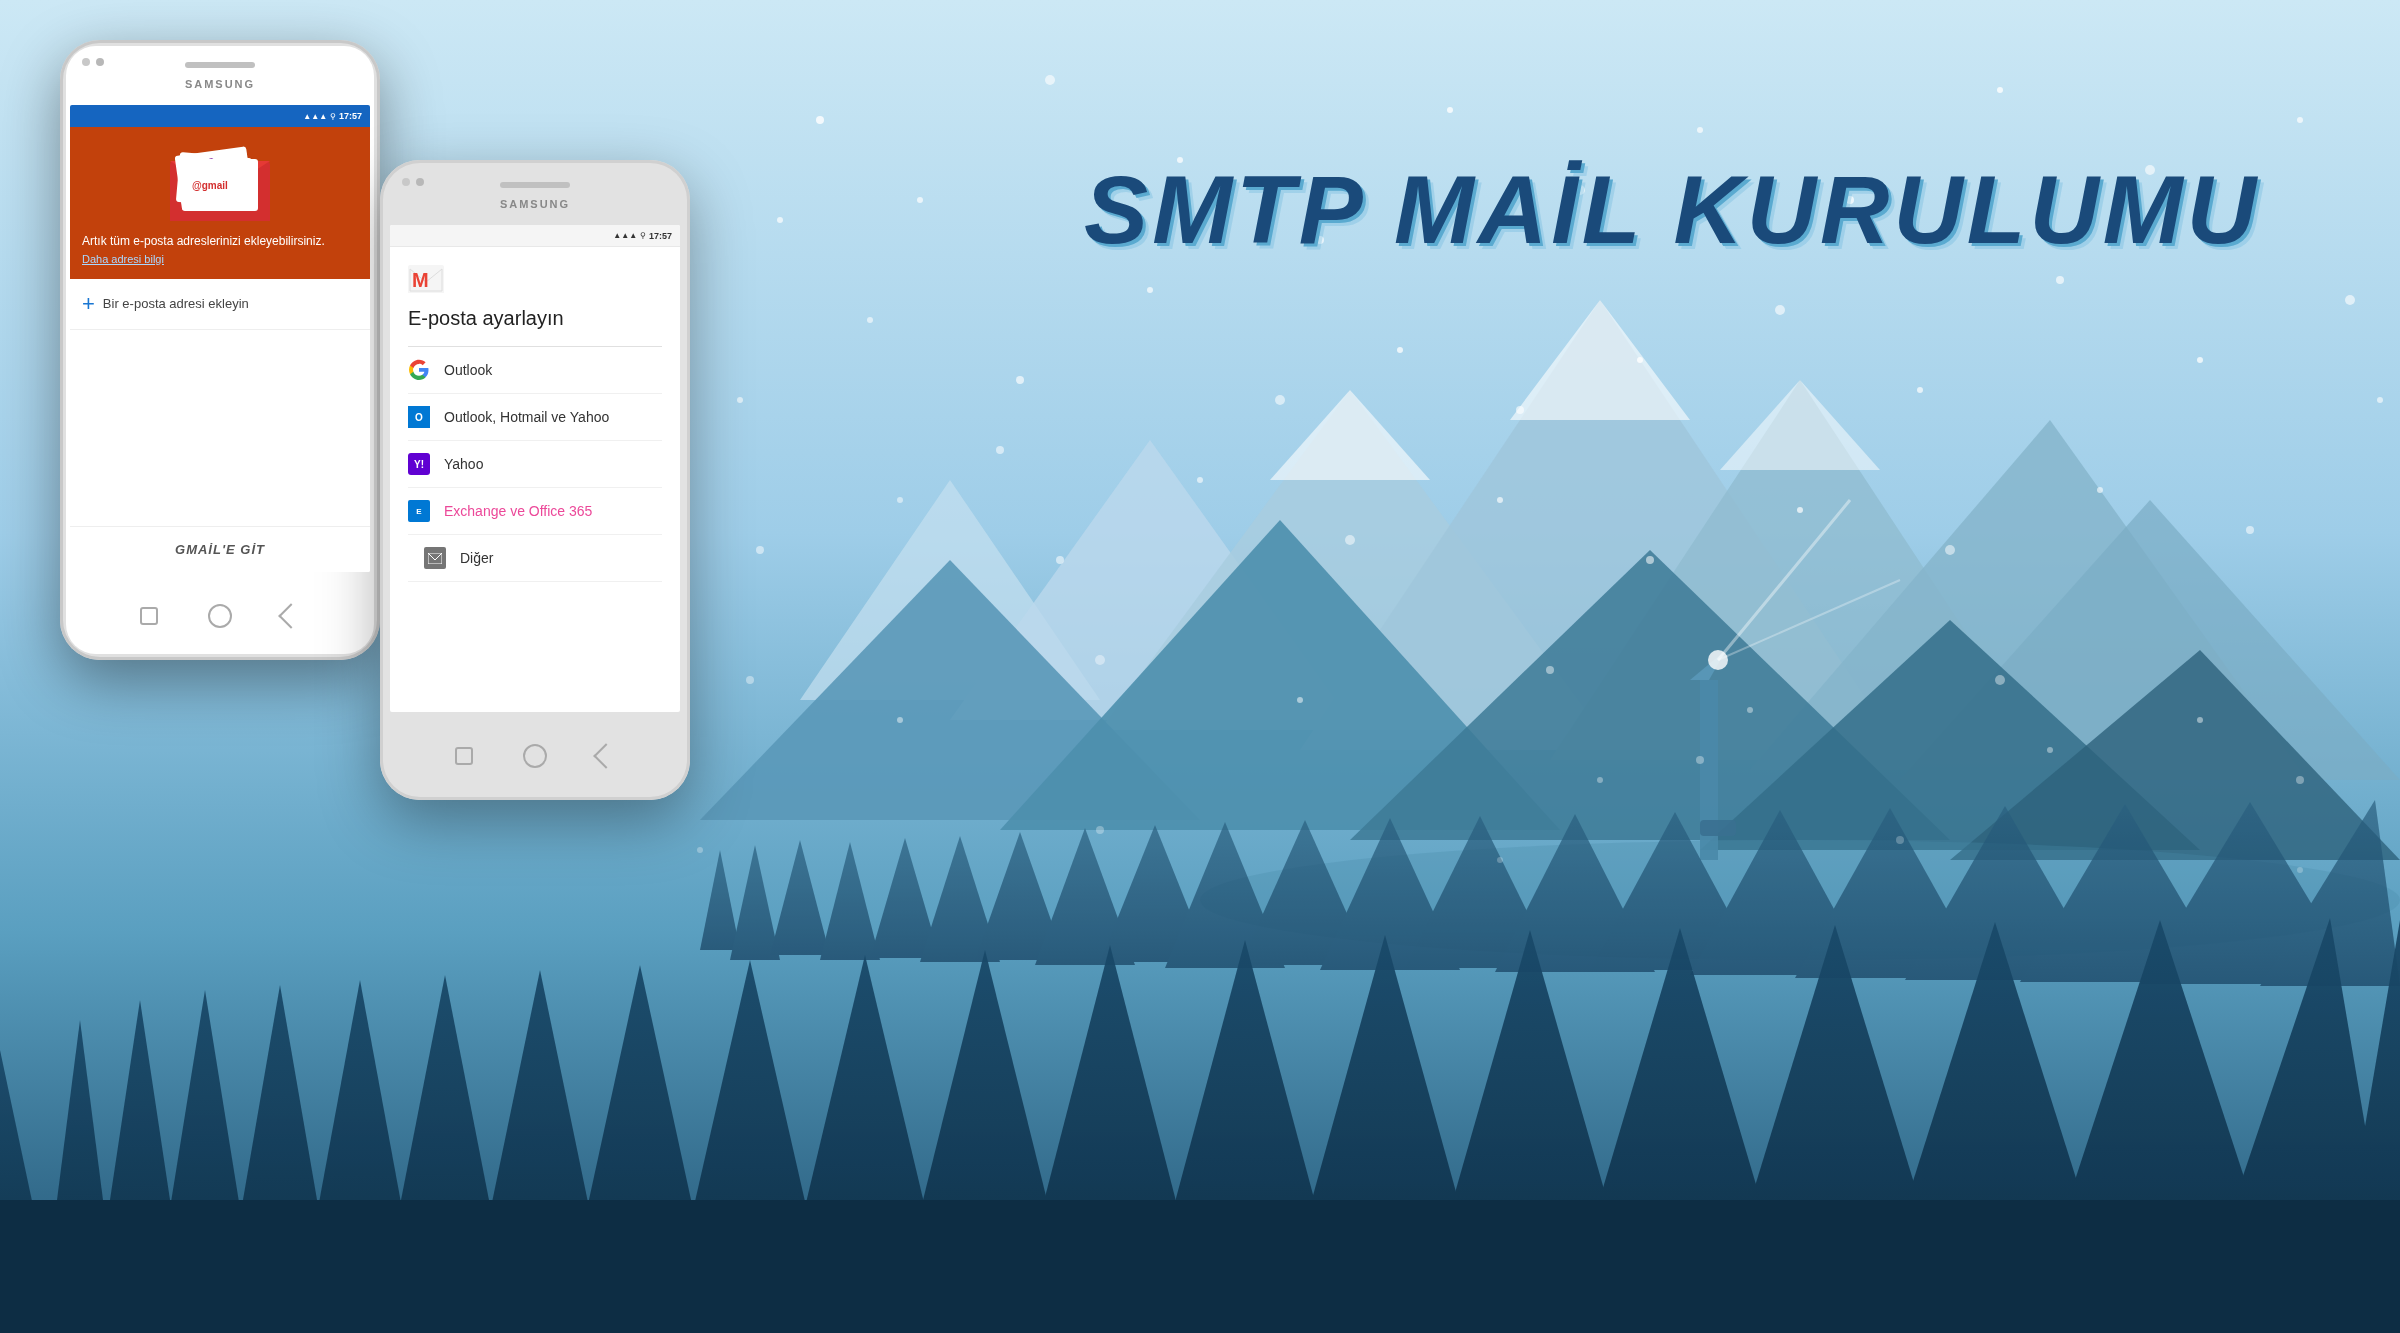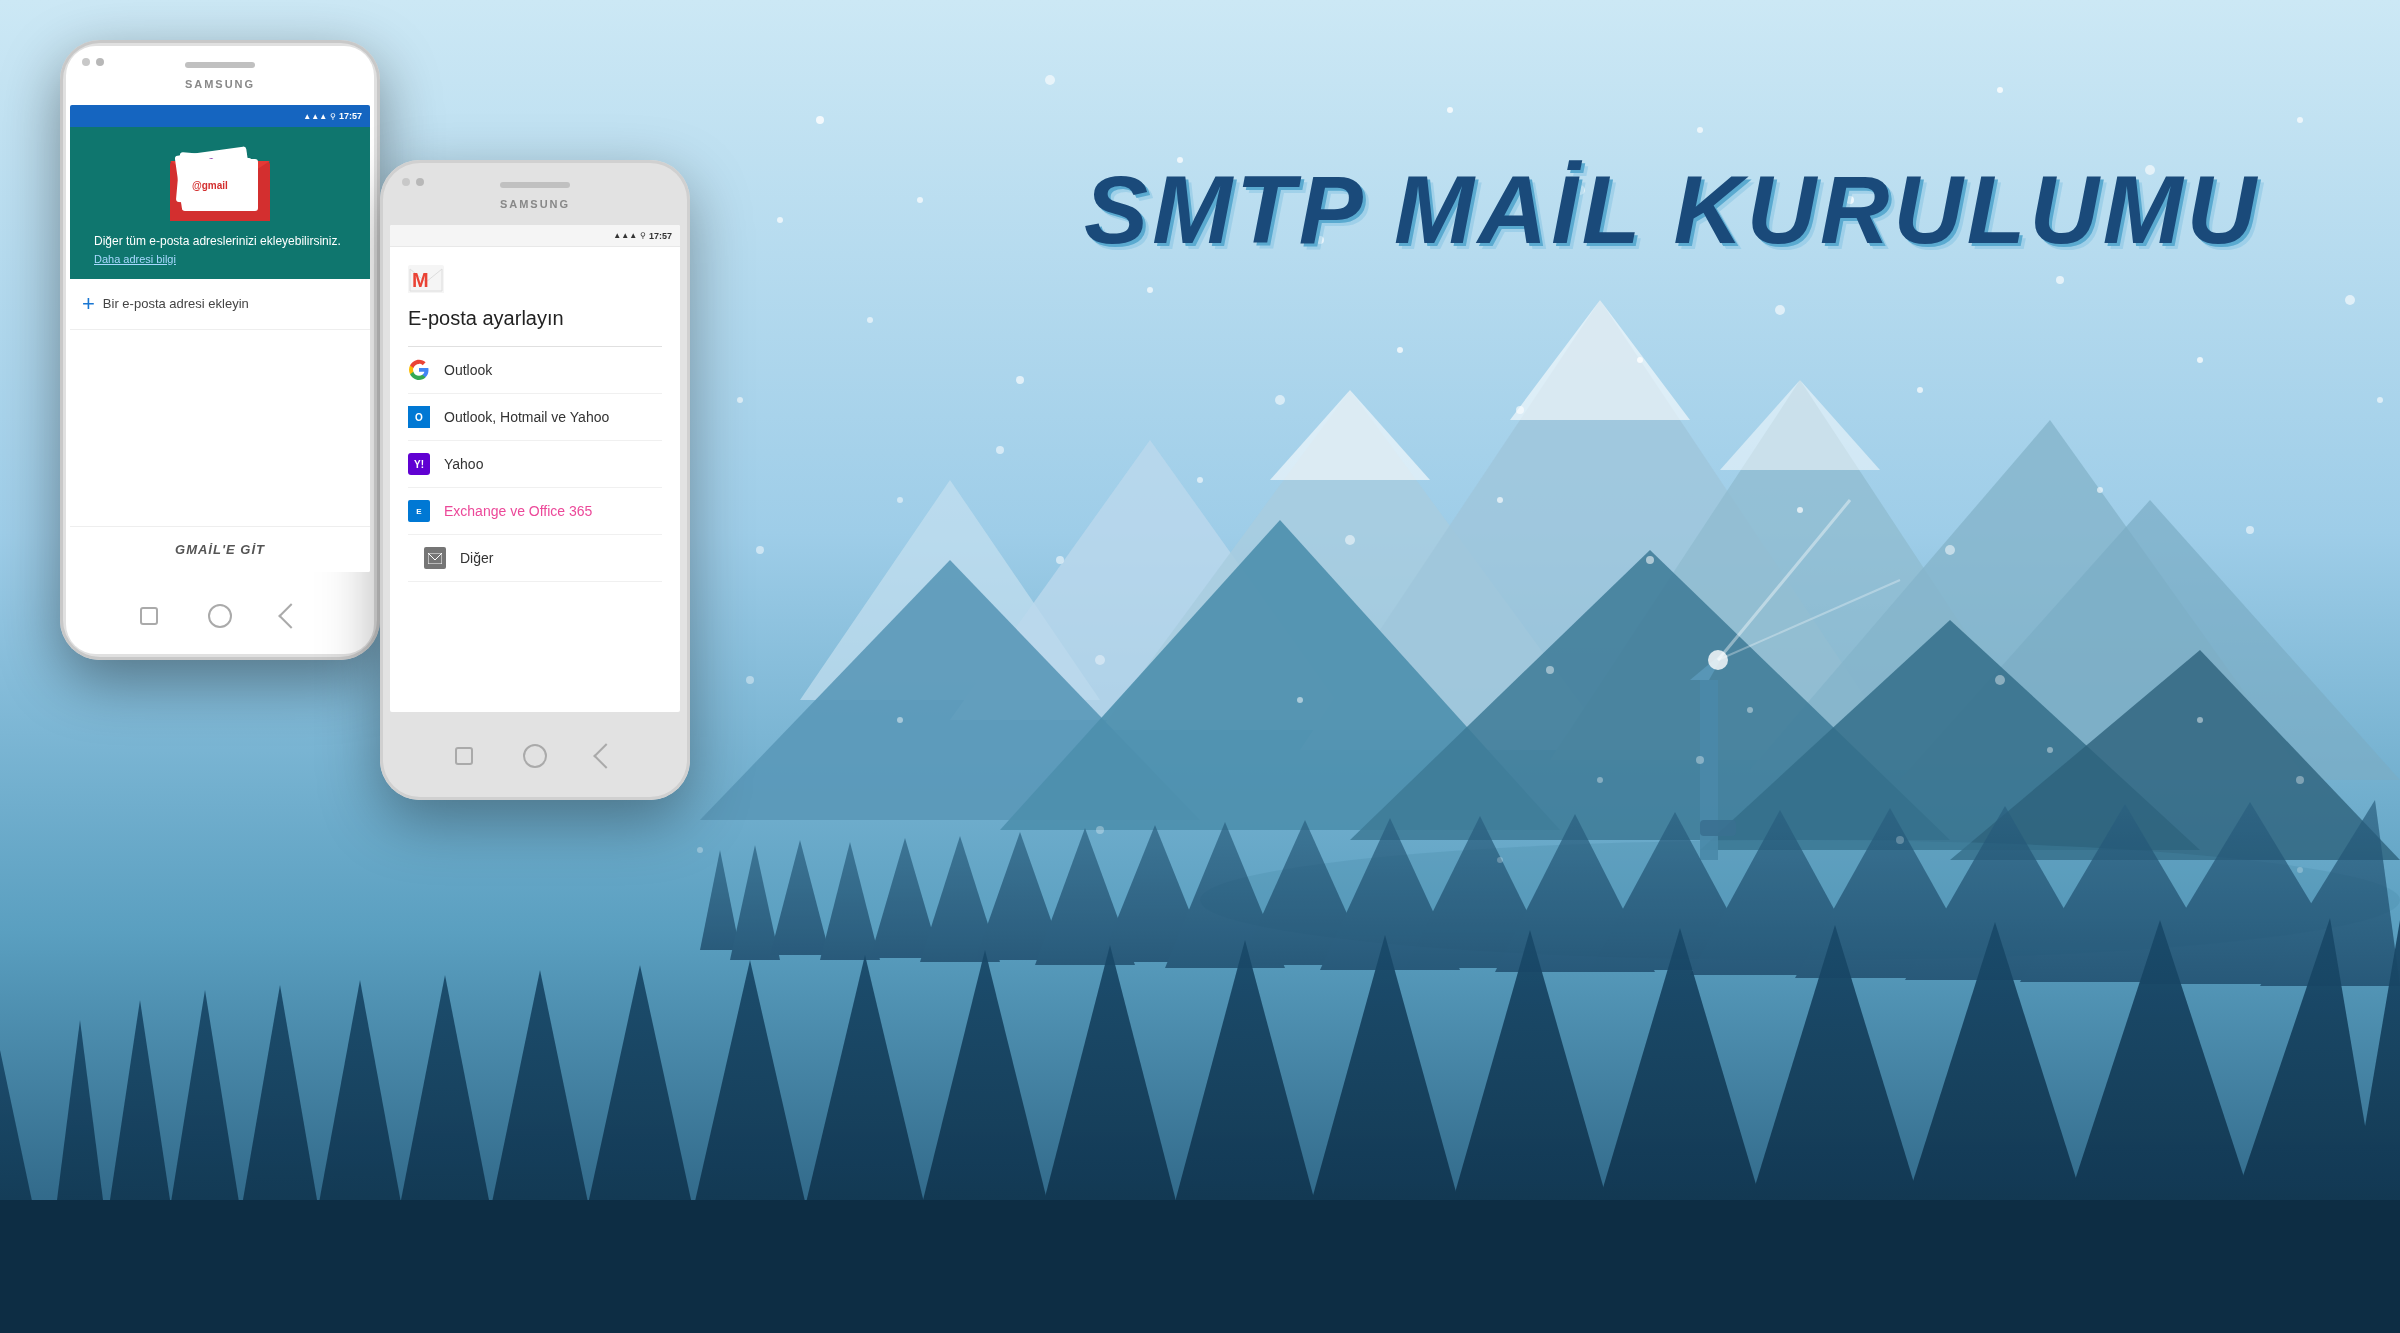--- a/index.html
+++ b/index.html
@@ -260,40 +260,40 @@
 
     <div style="position:absolute;top:65px;left:10px;right:10px;bottom:88px;background:white;z-index:2;overflow:hidden;border-radius:2px;">
 
       <div style="height:22px;background:#1565c0;display:flex;align-items:center;justify-content:flex-end;padding:0 8px;gap:3px;">
 
         <span style="color:white;font-size:8px;">▲▲▲</span>
         <span style="color:white;font-size:8px;">⚲</span>
         <span style="color:white;font-size:9px;font-weight:bold;">17:57</span>
       </div>
 
-      <div style="background:#0f766e;padding:10px 24px 14px;">
+      <div style="background:#c2410c;padding:10px 12px 14px;">
 
         <div style="text-align:center;padding:4px 0 8px;">
           <svg width="140" height="80" viewBox="0 0 140 80">
 
             <rect x="20" y="20" width="100" height="65" rx="4" fill="#d32f2f"></rect>
             <polygon points="20,20 70,52 120,20" fill="#e53935"></polygon>
 
             <rect x="28" y="10" width="72" height="55" rx="3" fill="white" transform="rotate(-8 64 37)"></rect>
             <rect x="30" y="12" width="68" height="51" rx="3" fill="white" transform="rotate(-4 64 37)"></rect>
 
             <text x="38" y="32" font-size="9" fill="#1565c0" font-weight="bold" transform="rotate(-4 64 37)">@outlook</text>
             <rect x="28" y="15" width="72" height="50" rx="3" fill="white" transform="rotate(5 75 38)"></rect>
             <text x="55" y="25" font-size="9" fill="#7b1fa2" font-weight="bold" transform="rotate(5 75 38)">@yahoo</text>
 
             <rect x="32" y="18" width="76" height="52" rx="3" fill="white"></rect>
             <text x="42" y="48" font-size="10" fill="#d32f2f" font-weight="bold">@gmail</text>
           </svg>
         </div>
-        <div style="color:white;font-size:12px;line-height:1.4;">Diğer tüm e-posta adreslerinizi ekleyebilirsiniz.</div>
+        <div style="color:white;font-size:12px;line-height:1.4;">Artık tüm e-posta adreslerinizi ekleyebilirsiniz.</div>
         <div style="color:#a8d8ff;font-size:11px;text-decoration:underline;margin-top:3px;cursor:pointer;">Daha adresi bilgi</div>
       </div>
 
       <div style="display:flex;align-items:center;padding:14px 12px;gap:8px;border-bottom:1px solid #eee;">
         <span style="color:#1976d2;font-size:22px;font-weight:300;line-height:1;">+</span>
         <span style="color:#444;font-size:13px;">Bir e-posta adresi ekleyin</span>
       </div>
 
       <div style="position:absolute;bottom:0;left:0;right:0;height:46px;background:white;border-top:1px solid #eee;display:flex;align-items:center;justify-content:center;font-style:italic;">
         <span style="font-size:13px;font-weight:bold;color:#555;letter-spacing:1px;">GMAİL'E GİT</span>

